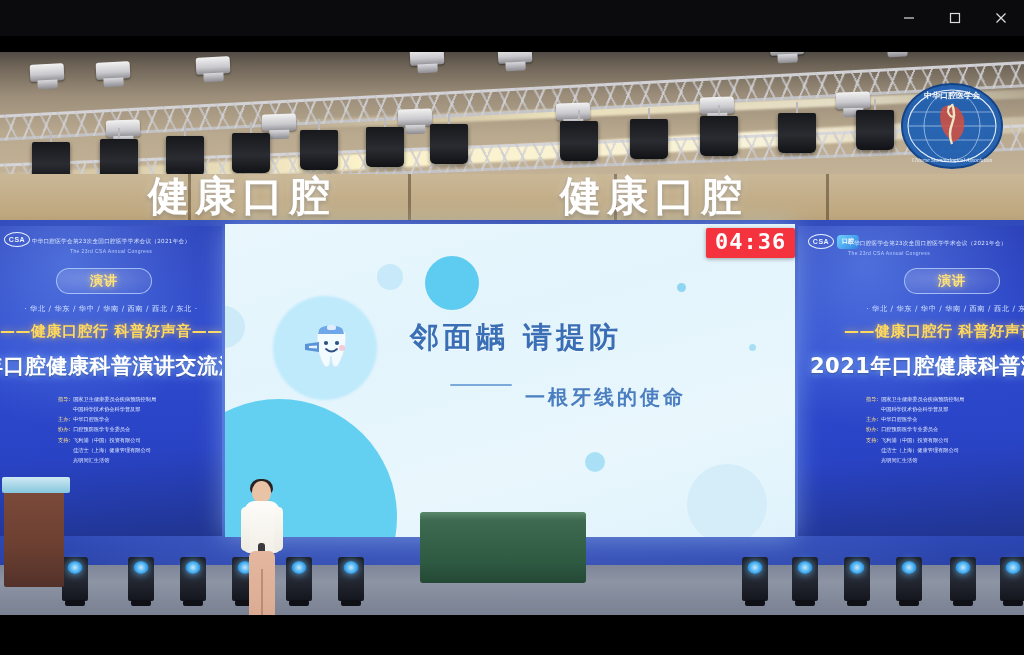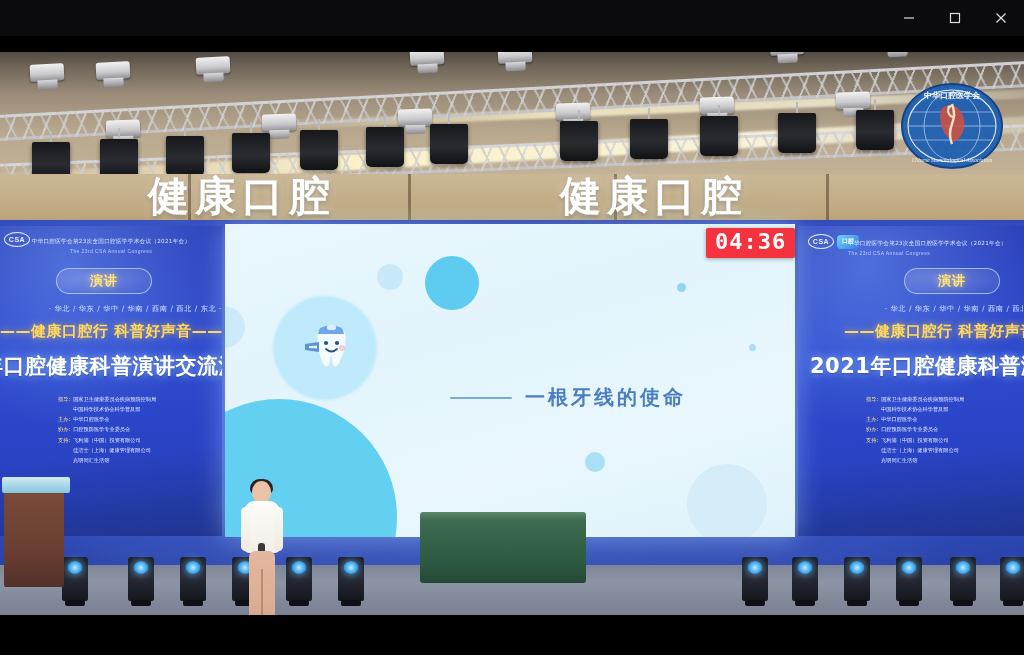--- a/index.html
+++ b/index.html
@@ -143,21 +143,21 @@
   .p-logo-pill {
     position:absolute; width:96px; height:26px; border-radius:14px;
     background: radial-gradient(ellipse at 35% 40%, rgba(255,255,255,.22), rgba(255,255,255,.04));
     border:1.5px solid rgba(190,215,255,.75);
     display:flex; align-items:center; justify-content:center;
     color:#ffe27a; font-size:13px; font-weight:700; letter-spacing:1px;
     font-family:"DejaVu Sans","Liberation Sans",sans-serif;
     text-shadow:0 0 6px rgba(255,220,120,.8);
   }
   .p-regions {
-    position:absolute; left:0; right:0; text-align:right;
+    position:absolute; left:0; right:0; text-align:center;
     color:#cfe0ff; font-size:7.2px; letter-spacing:.6px; white-space:nowrap;
     font-family:"DejaVu Sans","Liberation Sans",sans-serif;
   }
   .p-slogan {
     position:absolute; left:0; right:0; text-align:center; white-space:nowrap;
     color:#ffd95e; font-size:15px; font-weight:700; letter-spacing:.5px;
     font-family:"DejaVu Sans","Liberation Sans",sans-serif;
     text-shadow:0 0 7px rgba(255,200,80,.7);
   }
   .p-title {
@@ -212,21 +212,21 @@
   .mascot { position:absolute; left:76px; top:98px; width:58px; height:52px; }
 
   .slide-title {
     position:absolute; left:185px; top:94px;
     font-size:29px; font-weight:700; color:#3a6fb5; letter-spacing:4px;
     white-space:nowrap;
     font-family:"DejaVu Sans","Liberation Sans",sans-serif;
     text-shadow:0 1px 1px rgba(255,255,255,.7);
   }
   .slide-sub-wrap {
-    position:absolute; left:225px; top:160px; display:flex; align-items:center; gap:13px;
+    position:absolute; left:225px; top:160px; display:flex; gap:13px;
   }
   .sub-rule { width:62px; height:2px; background:#7aa9dc; border-radius:1px; }
   .slide-sub {
     font-size:20px; font-weight:700; color:#4a7ec0; letter-spacing:3px;
     white-space:nowrap;
     font-family:"DejaVu Sans","Liberation Sans",sans-serif;
   }
 
   
   .timer {
@@ -454,20 +454,21 @@
         <path d="M18 8 C20 2 40 2 42 8 L43 12 L17 12 Z" fill="#6ea8e8"></path>
         <rect x="26" y="3" width="9" height="5" rx="2" fill="#dfeeff"></rect>
         <circle cx="25" cy="21" r="2.1" fill="#2f4f80"></circle>
         <circle cx="36" cy="21" r="2.1" fill="#2f4f80"></circle>
         <path d="M25 27 Q30.5 32 36 27" stroke="#2f4f80" stroke-width="1.8" fill="none" stroke-linecap="round"></path>
         <circle cx="41" cy="26" r="3" fill="#f6b9c9" opacity=".75"></circle>
         <path d="M4 22 L18 20 L18 30 L4 28 Z" fill="#5b93db"></path>
         <path d="M8 24 L16 23.5 L16 26.5 L8 26 Z" fill="#e8f3ff"></path>
       </svg>
 
+      <div class="slide-title">邻面龋  请提防</div>
       <div class="slide-sub-wrap">
         <span class="sub-rule"></span>
         <span class="slide-sub">一根牙线的使命</span>
       </div>
     </div>
 
     <div class="timer">04:36</div>
 
     <div class="floor"></div>
 

